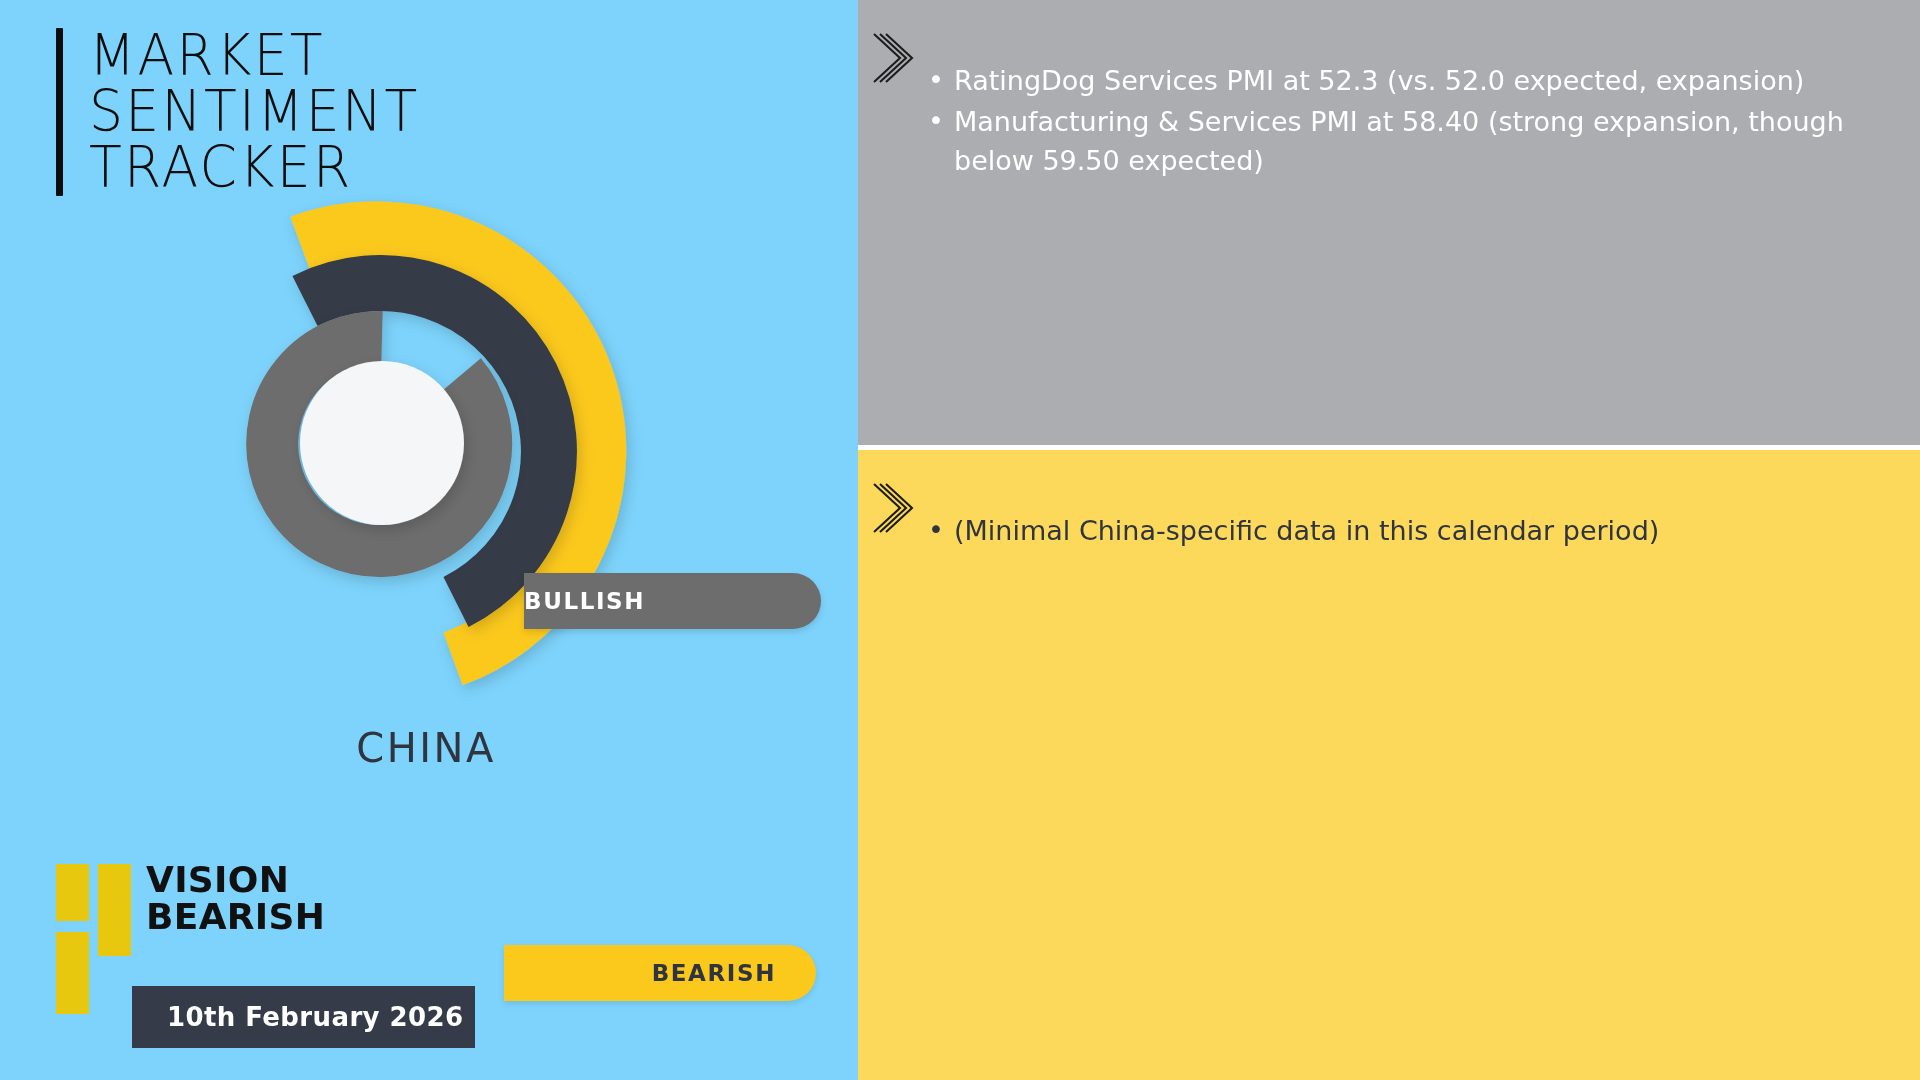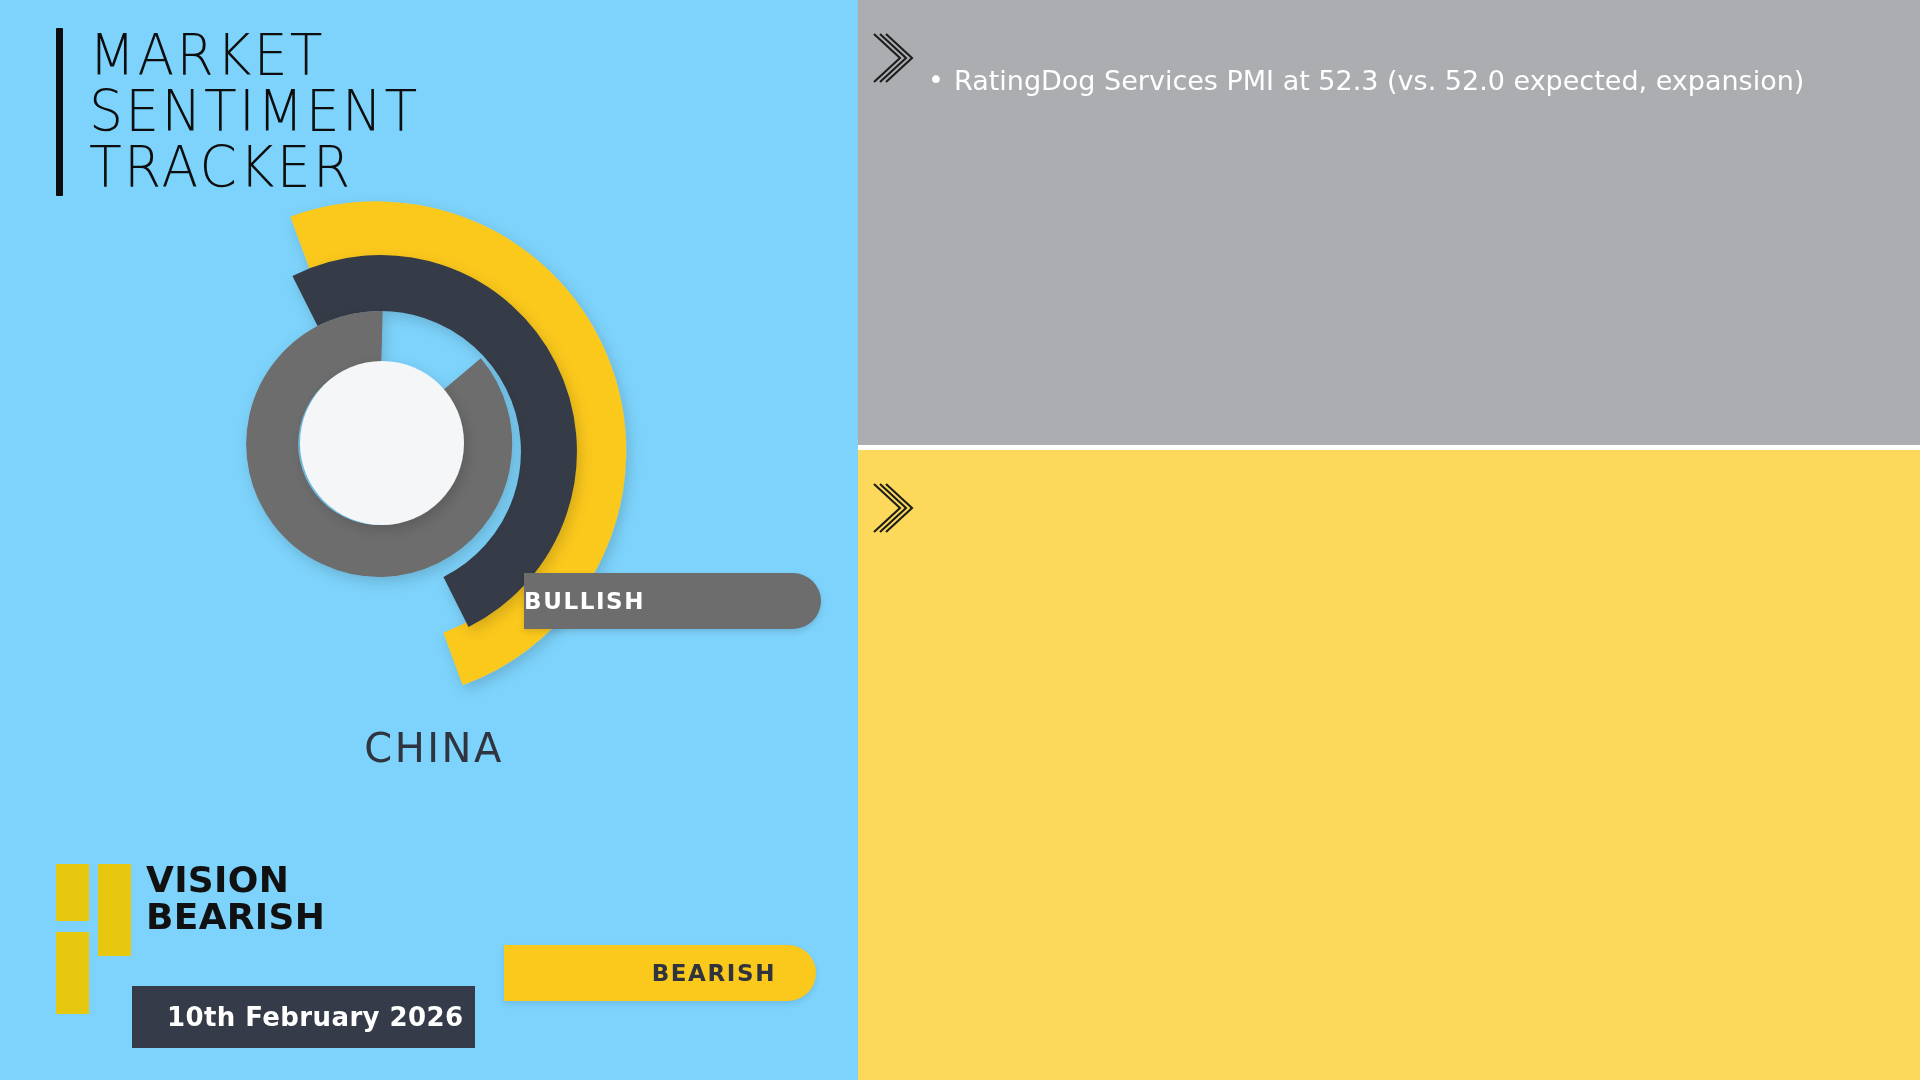--- a/index.html
+++ b/index.html
@@ -82,21 +82,21 @@
   }
   #bearish-label .lbl-text {
     color:#2f343f;
     font-family:"DejaVu Sans", sans-serif;
     font-weight:700;
     font-size:23px;
     letter-spacing:1.6px;
   }
   #center-label {
     position:absolute;
-    left:276px; top:500px;
+    left:268px; top:500px;
     width:212px; height:66px;
     display:flex; align-items:center; justify-content:center;
     font-family:"DejaVu Sans", sans-serif;
     font-weight:500;
     font-size:40px;
     letter-spacing:2.5px;
     color:#2f343f;
   }
 
   
@@ -260,29 +260,33 @@
       <svg width="46" height="58" viewBox="0 0 46 58">
         <g fill="none" stroke="#1c1c1c" stroke-width="2.1">
           <path d="M4 4 L30 28 L4 52"></path>
           <path d="M10 4 L36 28 L10 52"></path>
           <path d="M16 4 L42 28 L16 52"></path>
         </g>
       </svg>
     </div>
     <ul class="bullet-list">
       <li>RatingDog Services PMI at 52.3 (vs. 52.0 expected, expansion)</li>
+      <li>Manufacturing &amp; Services PMI at 58.40 (strong expansion, though below 59.50 expected)</li>
     </ul>
   </div>
 </div>
 
 <div id="panel-bottom">
   <div class="panel-inner">
     <div class="chevron-icon">
       <svg width="46" height="58" viewBox="0 0 46 58">
         <g fill="none" stroke="#1c1c1c" stroke-width="2.1">
           <path d="M4 4 L30 28 L4 52"></path>
           <path d="M10 4 L36 28 L10 52"></path>
           <path d="M16 4 L42 28 L16 52"></path>
         </g>
       </svg>
     </div>
+    <ul class="bullet-list">
+      <li>(Minimal China-specific data in this calendar period)</li>
+    </ul>
   </div>
 </div>
 
 </body></html>

